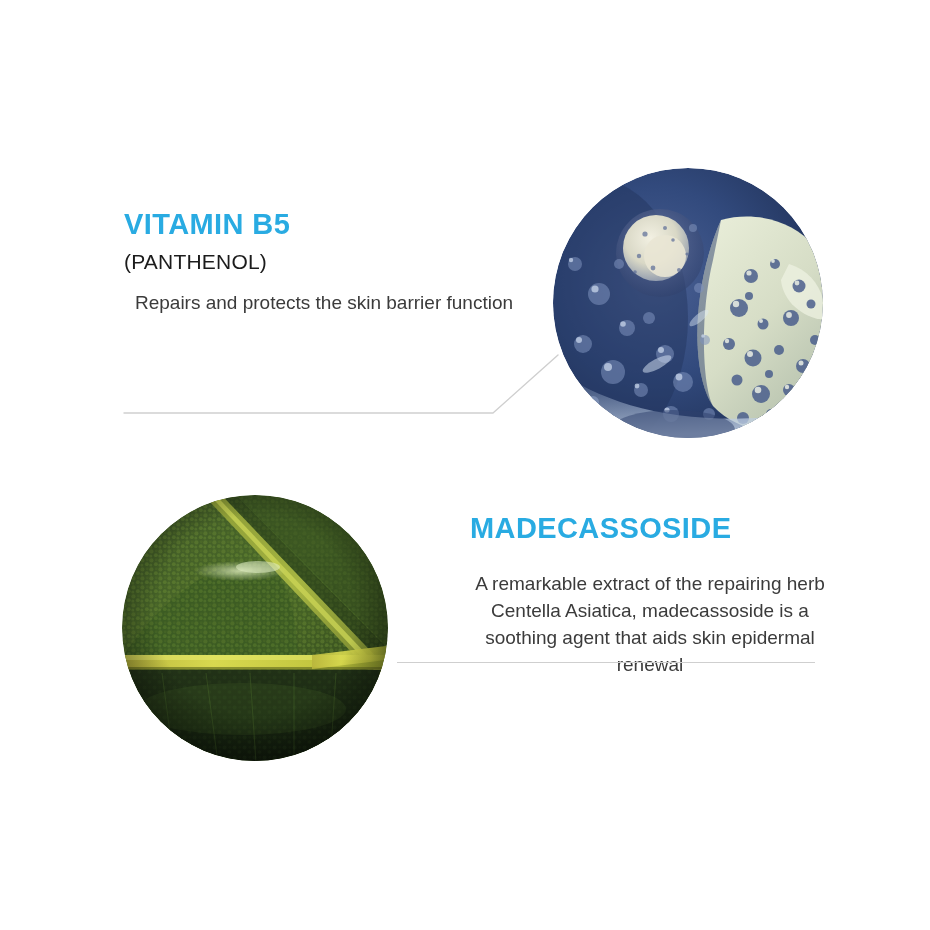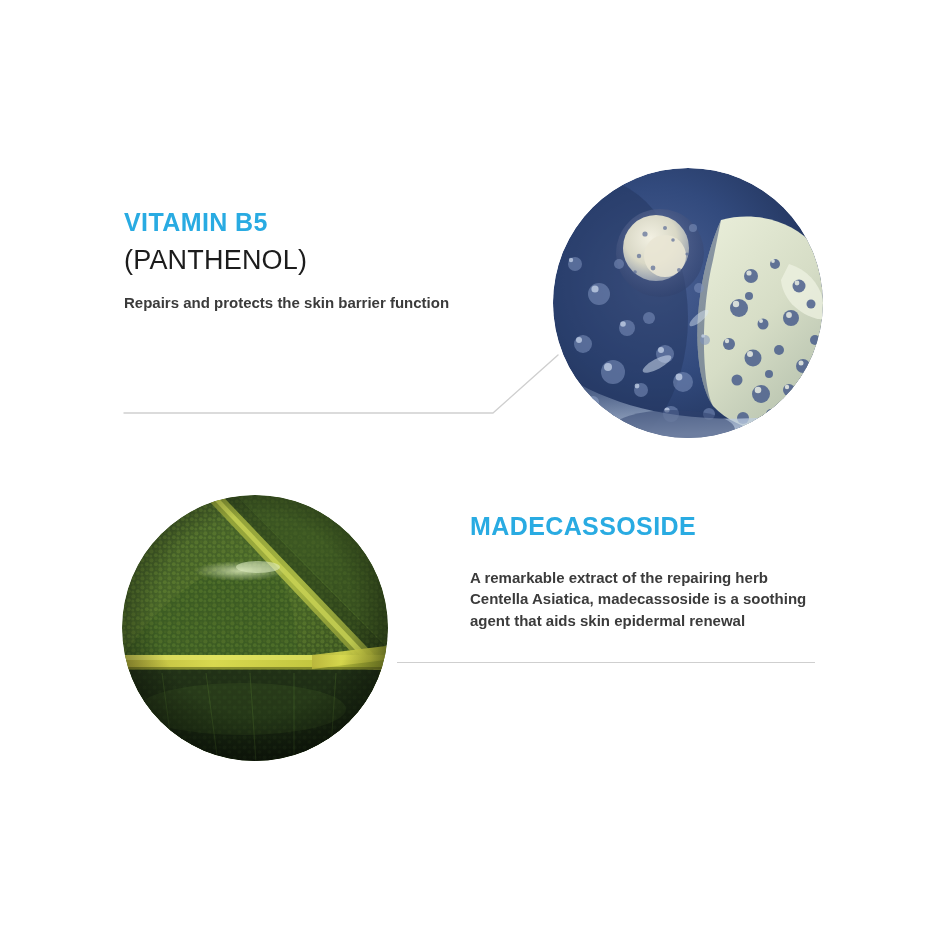--- a/index.html
+++ b/index.html
@@ -14,40 +14,41 @@
     position: relative;
     width: 930px;
     height: 930px;
     background: #ffffff;
     overflow: hidden;
   }
 
   
   .block { position: absolute; }
   .heading-accent {
-    font-size: 25px;
+    font-size: 29px;
     font-weight: bold;
     letter-spacing: 0.4px;
     line-height: 1.12;
     margin: 0;
   }
   .heading-sub {
-    font-size: 27px;
+    font-size: 21px;
     font-weight: normal;
     color: #1c1c1c;
     letter-spacing: 0.2px;
     line-height: 1.1;
     margin: 0;
   }
   .body-copy {
-    font-size: 15px;
-    font-weight: bold;
+    font-size: 19px;
+    font-weight: normal;
     color: #3b3b3b;
     line-height: 1.42;
     margin: 0;
+    text-align: center;
   }
 
   
   #block-b5 { left: 124px; top: 208px; width: 400px; }
   #block-b5 .heading-sub { margin-top: 10px; }
   #block-b5 .body-copy  { margin-top: 16px; }
 
   
   #block-made { left: 470px; top: 512px; width: 360px; }
   #block-made .body-copy { margin-top: 27px; }

